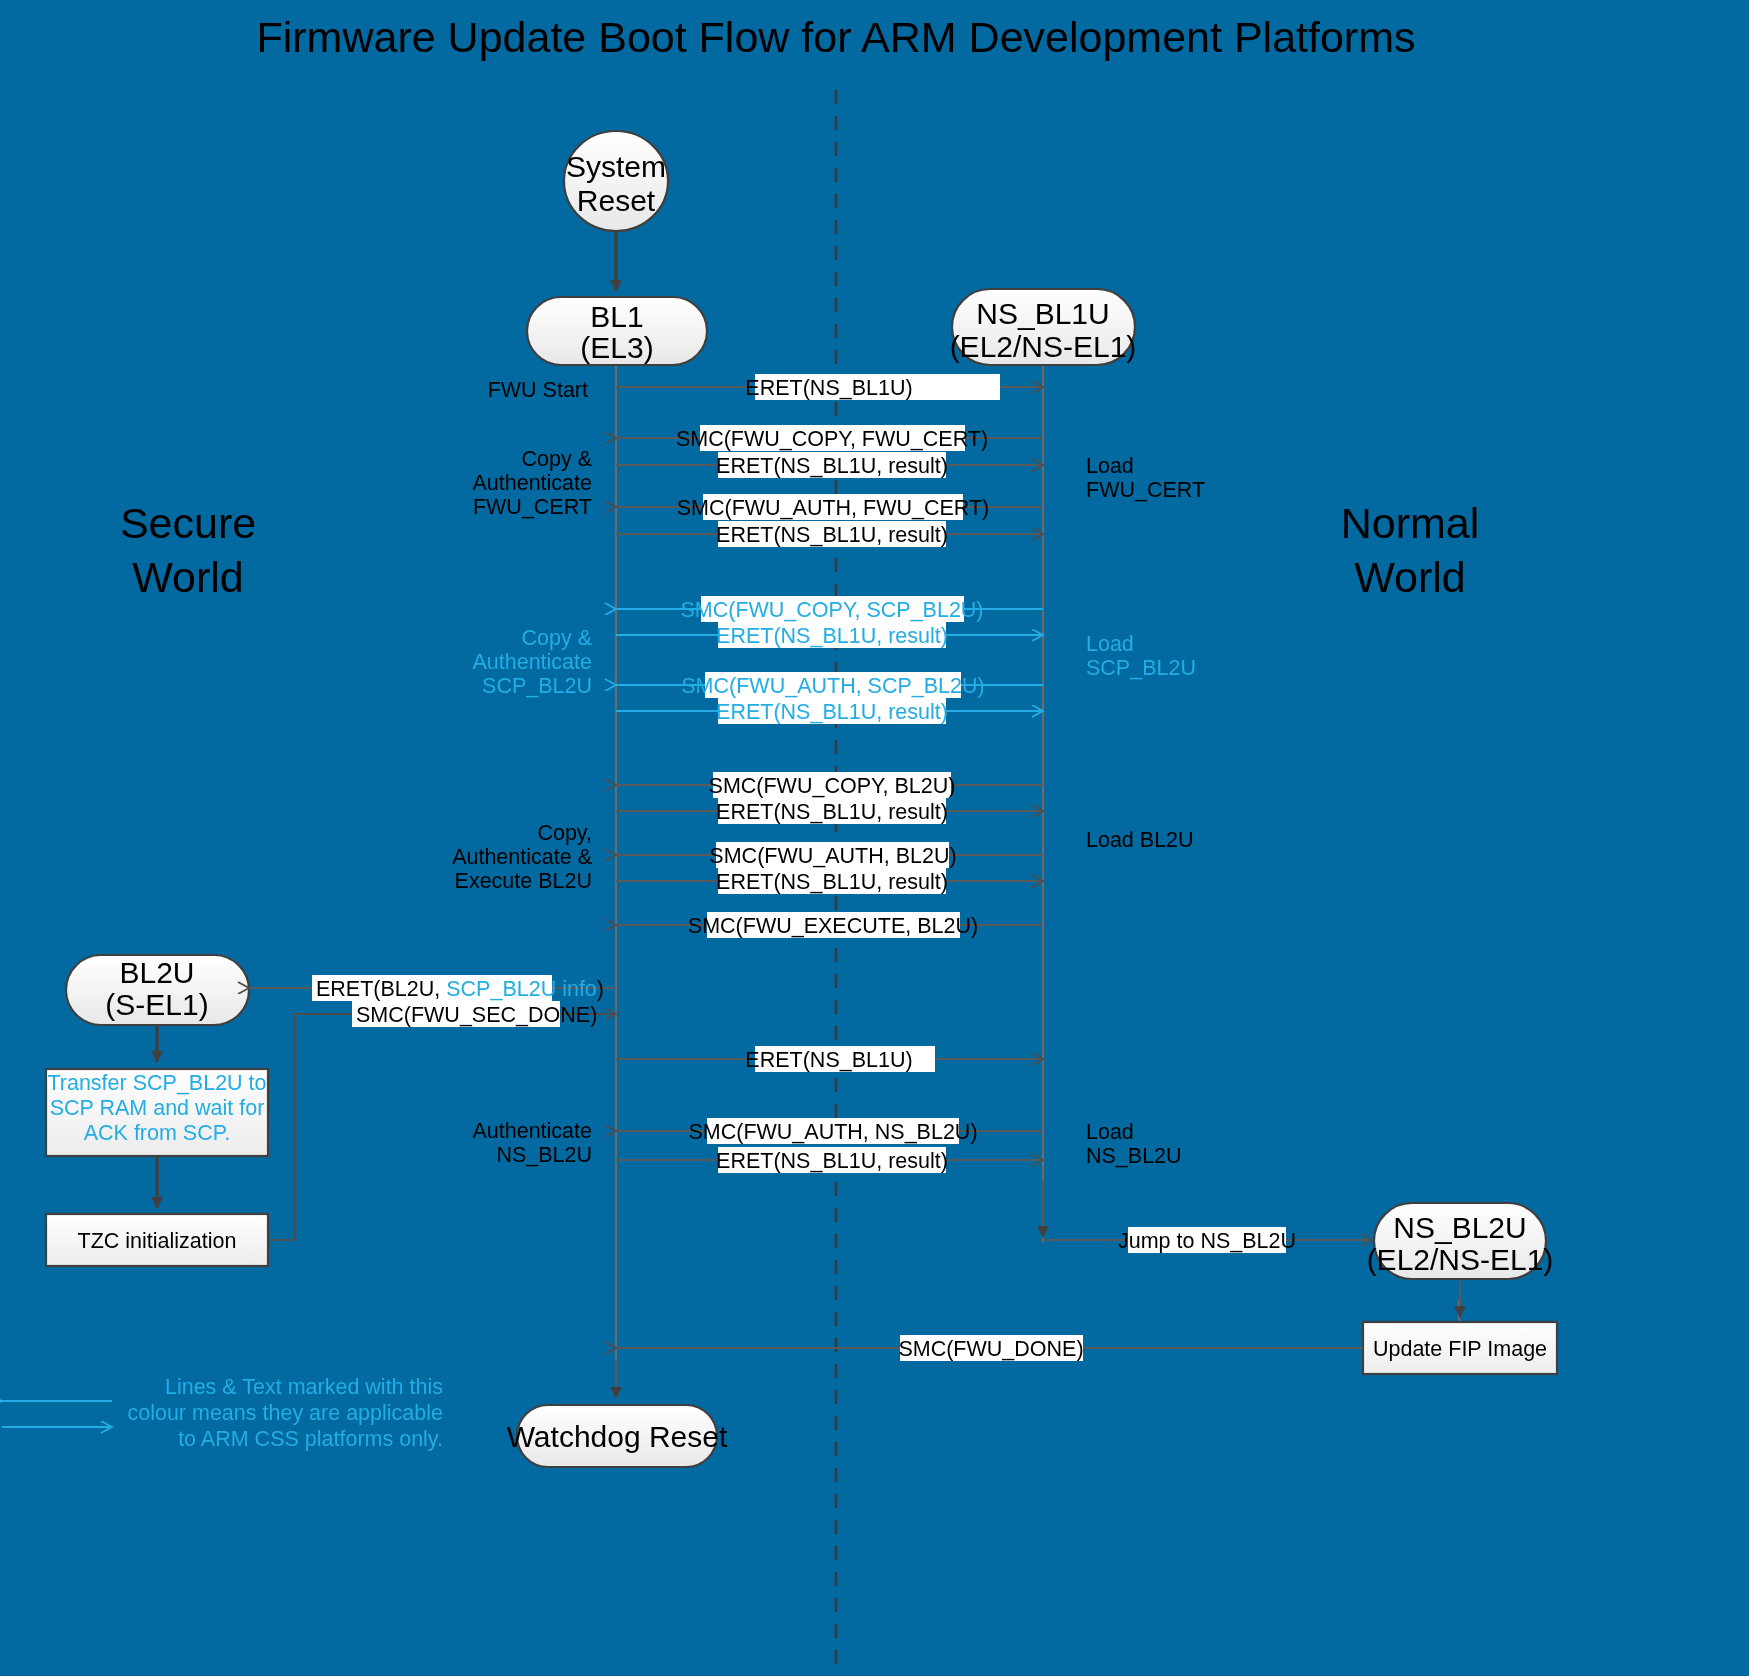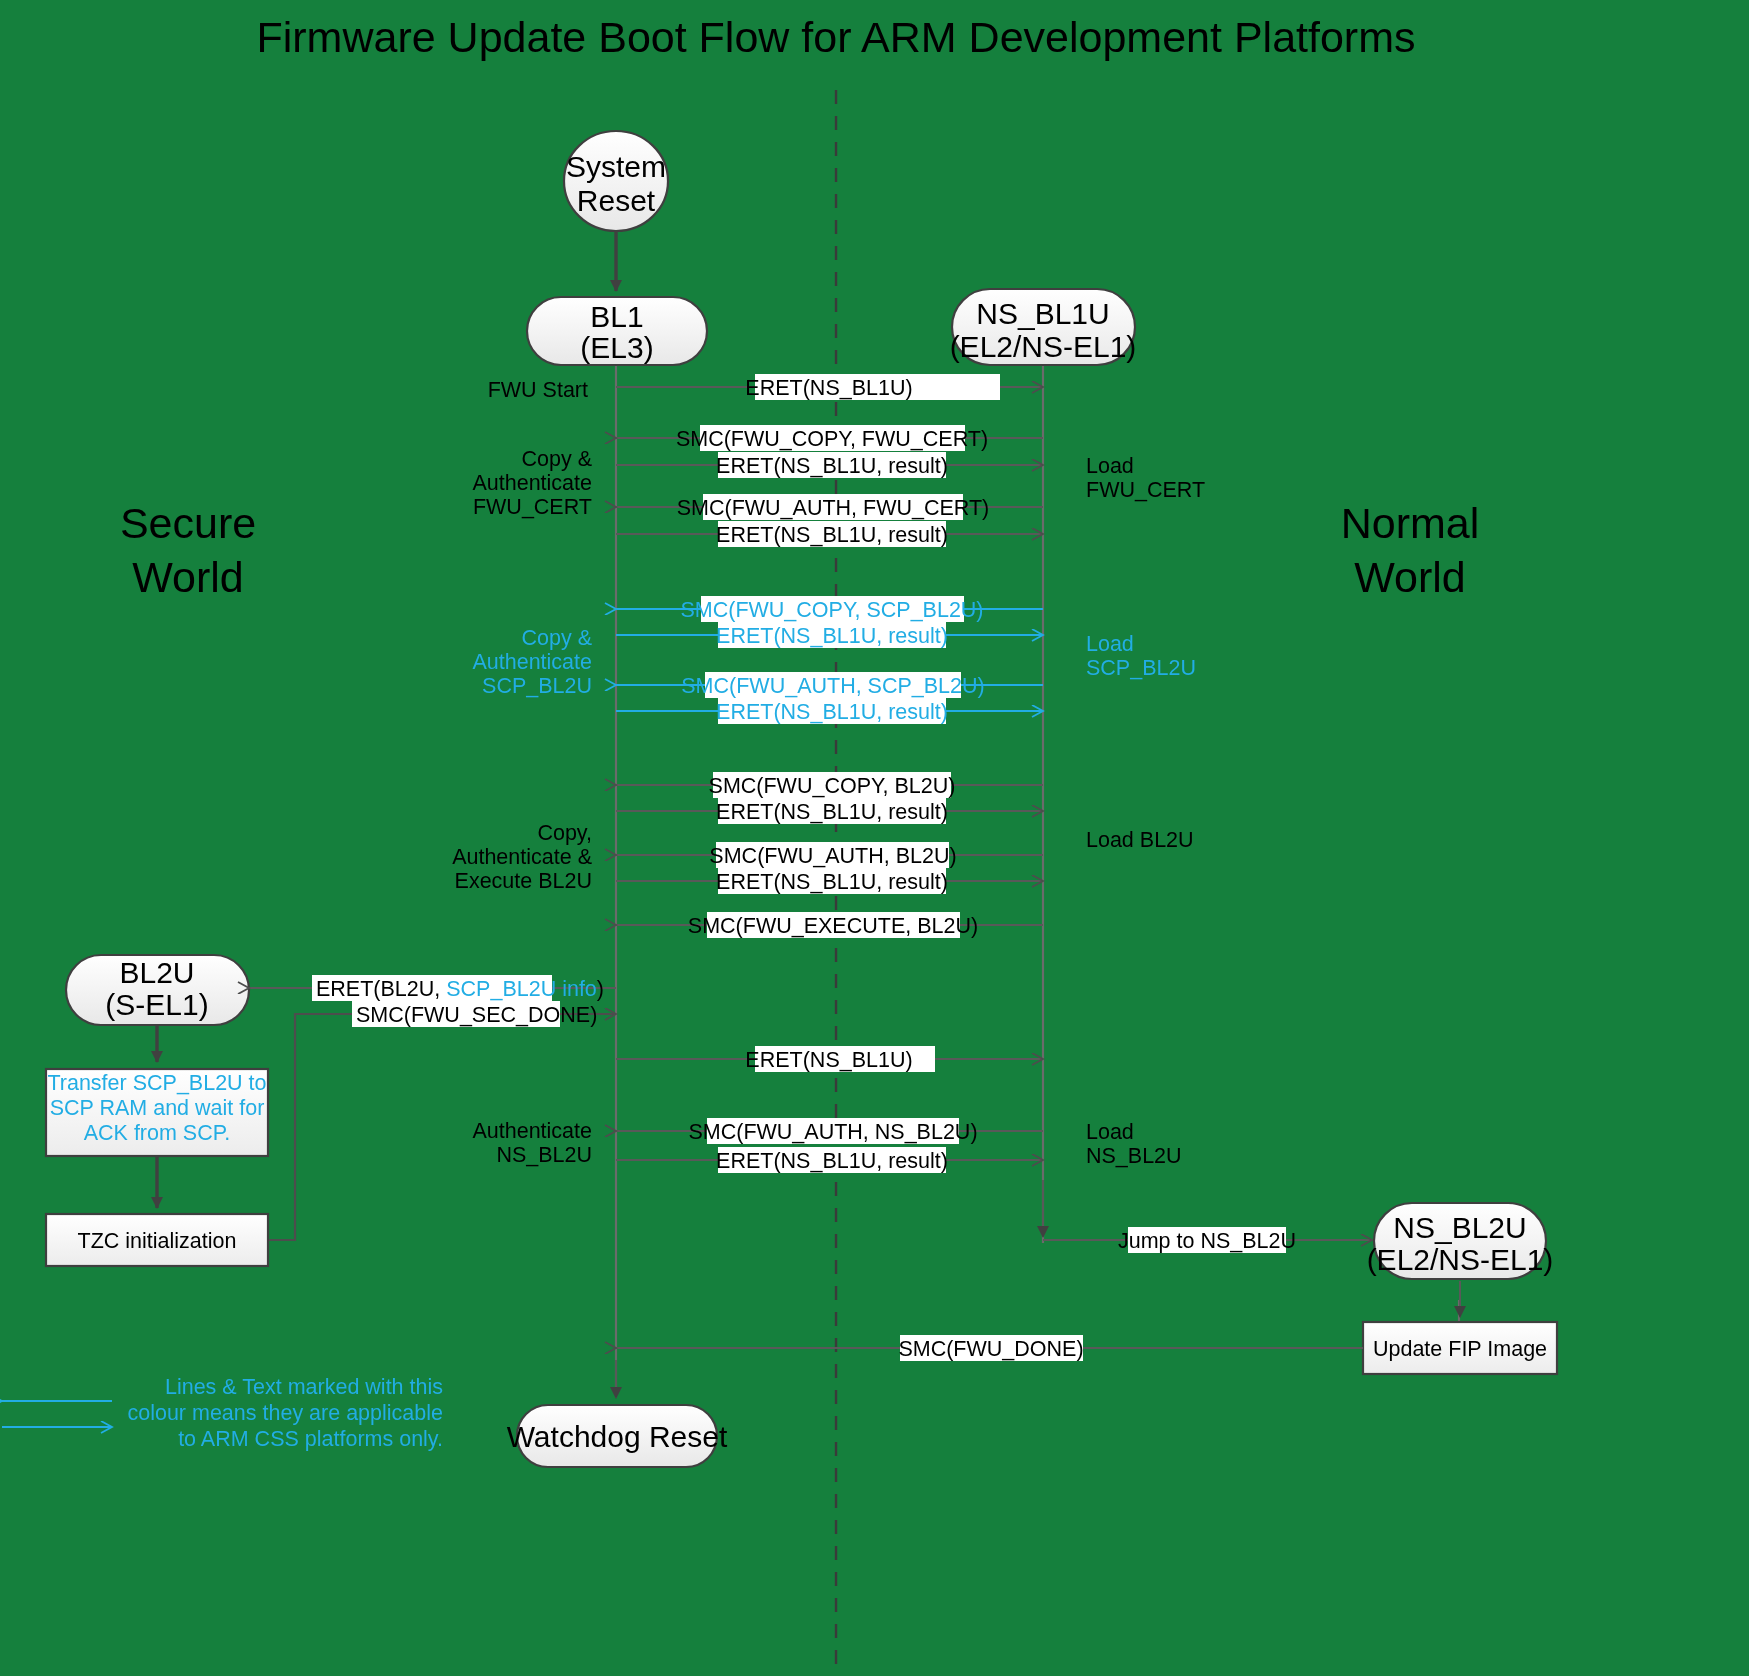--- a/index.html
+++ b/index.html
@@ -1,17 +1,17 @@
 <!DOCTYPE html>
 <html><head>
 <meta charset="utf-8">
 <style>
   html,body{margin:0;padding:0;background:#ffffff;}
   body{width:1749px;height:1676px;font-family:"Liberation Sans",sans-serif;color:#000;}
-  #stage{position:relative;width:1749px;height:1676px;overflow:hidden;background:#15803d;}
+  #stage{position:relative;width:1749px;height:1676px;overflow:hidden;background:#0369a1;}
   svg.layer{position:absolute;left:0;top:0;width:1749px;height:1676px;}
   text{font-family:"Liberation Sans",sans-serif;fill:#000;}
   .t-title{font-size:43px;}
   .t-node{font-size:30px;}
   .t-world{font-size:43px;}
   .t-msg{font-size:21.5px;}
   .t-side{font-size:21.5px;}
   .t-box{font-size:21.5px;}
   .t-legend{font-size:21.5px;}
   .cyan{fill:#22ADE4;}

